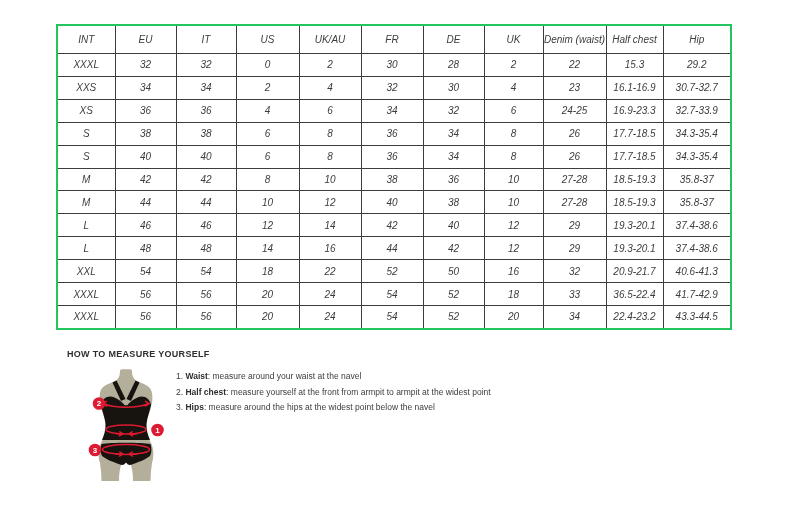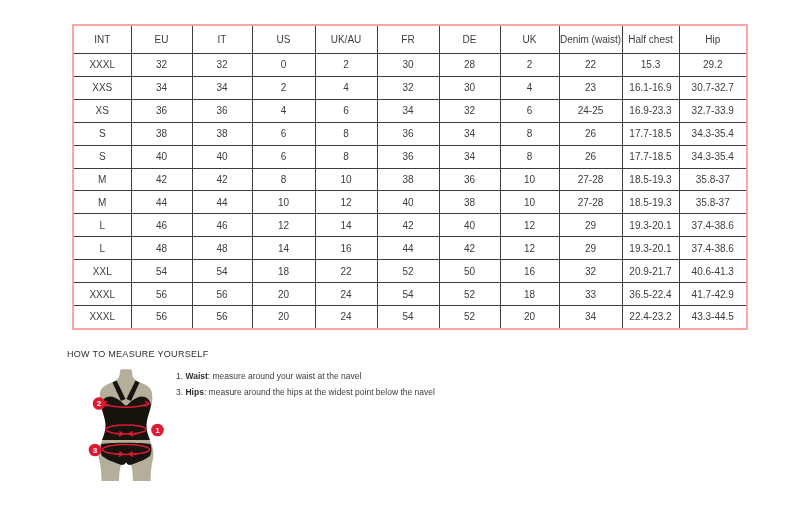--- a/index.html
+++ b/index.html
@@ -1,37 +1,38 @@
 <!DOCTYPE html>
 <html><head>
 <meta charset="utf-8">
 <style>
   html,body{margin:0;padding:0;background:#fff;}
   body{width:798px;height:519px;overflow:hidden;font-family:"Liberation Sans",sans-serif;}
   .page{position:relative;width:798px;height:519px;background:#fff;}
 
   
   .size-table{
-    position:absolute;left:72px;top:24px;width:674px;height:306px;
+    position:absolute;left:56px;top:24px;width:674px;height:306px;
     border-collapse:collapse;table-layout:fixed;
-    border:2px solid #fca5a5;
+    border:2px solid #22c55e;
+    font-style:italic;
   }
   .size-table th,.size-table td{
     border:1px solid #3d3d3d;
     text-align:center;vertical-align:middle;
     font-size:10px;font-weight:normal;color:#3c3c3c;
     padding:0;overflow:hidden;white-space:nowrap;
   }
   .size-table th{height:27px;}
   .size-table td{height:21px;}
 
   
   .measure-title{
     position:absolute;left:67px;top:349px;margin:0;
-    font-size:9px;font-weight:normal;letter-spacing:.3px;color:#2e2e2e;
+    font-size:9px;font-weight:bold;letter-spacing:.3px;color:#2e2e2e;
   }
   .steps{
     position:absolute;left:176px;top:372px;margin:0;padding:0;list-style:none;
     font-size:8.5px;color:#3c3c3c;
   }
   .steps li{margin:0 0 7px 0;line-height:8.5px;}
   .steps b{color:#2e2e2e;text-align:right;}
 
   .figure{position:absolute;left:86px;top:369px;width:80px;height:115px;}
   .figure svg{display:block;width:80px;height:115px;}
@@ -277,16 +278,17 @@
         <circle cx="71.5" cy="61" r="6.3" fill="#dc1a31"></circle>
         <text x="71.5" y="63.9" fill="#ffffff">1</text>
         <circle cx="9" cy="81" r="6.3" fill="#dc1a31"></circle>
         <text x="9" y="83.9" fill="#ffffff">3</text>
       </g>
     </svg>
   </div>
 
   <ol id="steps" class="steps">
       <li><span>1. </span><b>Waist</b><span>: measure around your waist at the navel</span></li>
+      <li><span>2. </span><b>Half chest</b><span>: measure yourself at the front from armpit to armpit at the widest point</span></li>
       <li><span>3. </span><b>Hips</b><span>: measure around the hips at the widest point below the navel</span></li>
     </ol>
 
 </div>
 
 </body></html>

